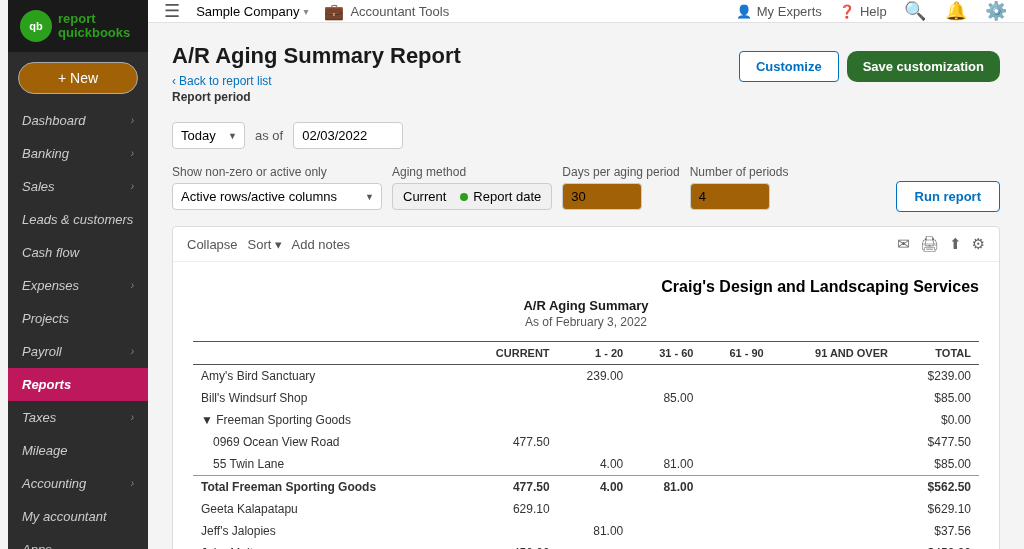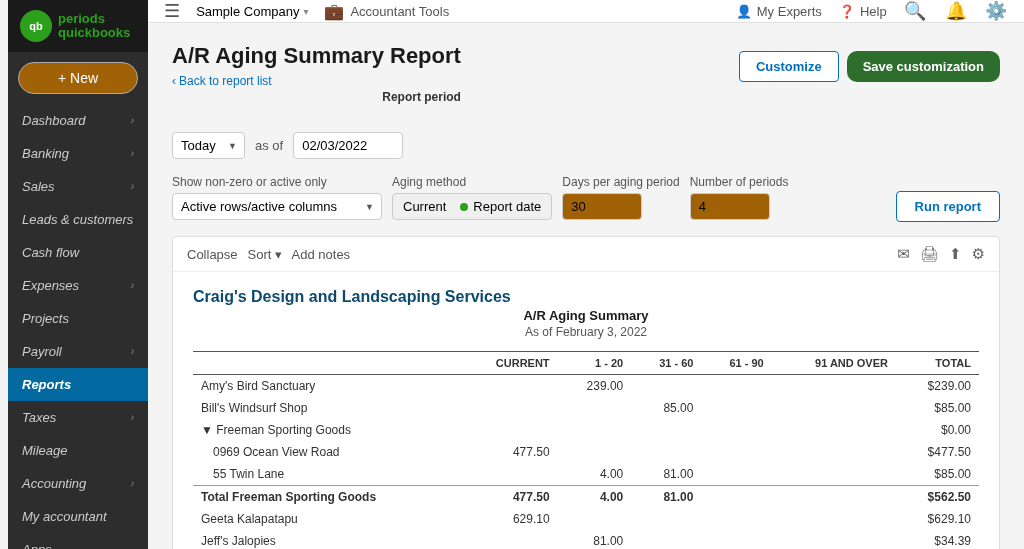--- a/index.html
+++ b/index.html
@@ -47,21 +47,21 @@
     }
     .sidebar-nav { flex: 1; overflow-y: auto; }
     .sidebar-item {
       display: flex; align-items: center; justify-content: space-between;
       padding: 9px 14px;
       color: #ccc;
       cursor: pointer;
       font-size: 13px;
       font-style: italic;
     }
-    .sidebar-item.active { background: #0369a1; color: #fff; font-weight: 600; }
+    .sidebar-item.active { background: #be185d; color: #fff; font-weight: 600; }
     .sidebar-item .arrow { font-size: 10px; color: #888; }
 
     
     .topbar {
       position: sticky; top: 0;
       background: #fff;
       border-bottom: 1px solid #e0e0e0;
       display: flex; align-items: center;
       padding: 0 16px;
       height: 44px;
@@ -99,22 +99,21 @@
       color: #0070c0;
       font-size: 12px;
       cursor: pointer;
       display: inline-flex; align-items: center; gap: 3px;
       margin-bottom: 2px;
     }
     .report-period-label {
       font-size: 12px;
       font-weight: 600;
       color: #333;
-      margin-bottom: 24px;
-      text-align: right;
+      margin-bottom: 14px;
     }
     .select-dropdown {
       border: 1px solid #ccc;
       border-radius: 4px;
       padding: 5px 28px 5px 8px;
       font-size: 13px;
       background: #fff;
       appearance: none;
       cursor: pointer;
       position: relative;
@@ -213,21 +212,21 @@
     .report-toolbar-item {
       color: #555; cursor: pointer;
       display: flex; align-items: center; gap: 4px;
     }
     .report-toolbar-right {
       margin-left: auto; display: flex; align-items: center; gap: 10px;
     }
     .report-toolbar-icon { font-size: 15px; color: #666; cursor: pointer; }
     .report-body { padding: 16px 20px; }
     .report-company-name {
-      text-align: left; font-size: 16px; font-weight: 600; color: #0c4a6e; margin-bottom: 2px;
+      text-align: right; font-size: 16px; font-weight: 600; color: #000000; margin-bottom: 2px;
     }
     .report-subtitle {
       text-align: center; font-size: 13px; font-weight: 600; color: #1a1a1a; margin-bottom: 2px;
     }
     .report-date-line {
       text-align: center; font-size: 12px; color: #555; margin-bottom: 12px;
     }
     .report-table {
       width: 100%;
       border-collapse: collapse;
@@ -262,21 +261,21 @@
 <div class="sidebar">
   <div class="sidebar-logo">
     <div class="qb-logo-area">
       <div class="qb-logo-icon">
         <svg width="20" height="20" viewBox="0 0 20 20">
           <circle cx="10" cy="10" r="9" fill="#2ca01c"></circle>
           <text x="10" y="14" text-anchor="middle" fill="white" font-size="11" font-weight="bold">qb</text>
         </svg>
       </div>
       <div class="qb-logo-text">
-        <span style="color:#2ca01c">periods</span><br>
+        <span style="color:#2ca01c">report</span><br>
         <span>quickbooks</span>
       </div>
     </div>
   </div>
 
   <button class="new-btn">+ New</button>
 
   <nav class="sidebar-nav">
 
     <div class="sidebar-item">
@@ -511,21 +510,21 @@
                 <td></td>
                 <td>$629.10</td>
               </tr>
               <tr>
                 <td>Jeff's Jalopies</td>
                 <td></td>
                 <td>81.00</td>
                 <td></td>
                 <td></td>
                 <td></td>
-                <td>$34.39</td>
+                <td>$37.56</td>
               </tr>
               <tr>
                 <td>John Melton</td>
                 <td>450.00</td>
                 <td></td>
                 <td></td>
                 <td></td>
                 <td></td>
                 <td>$450.00</td>
               </tr>

